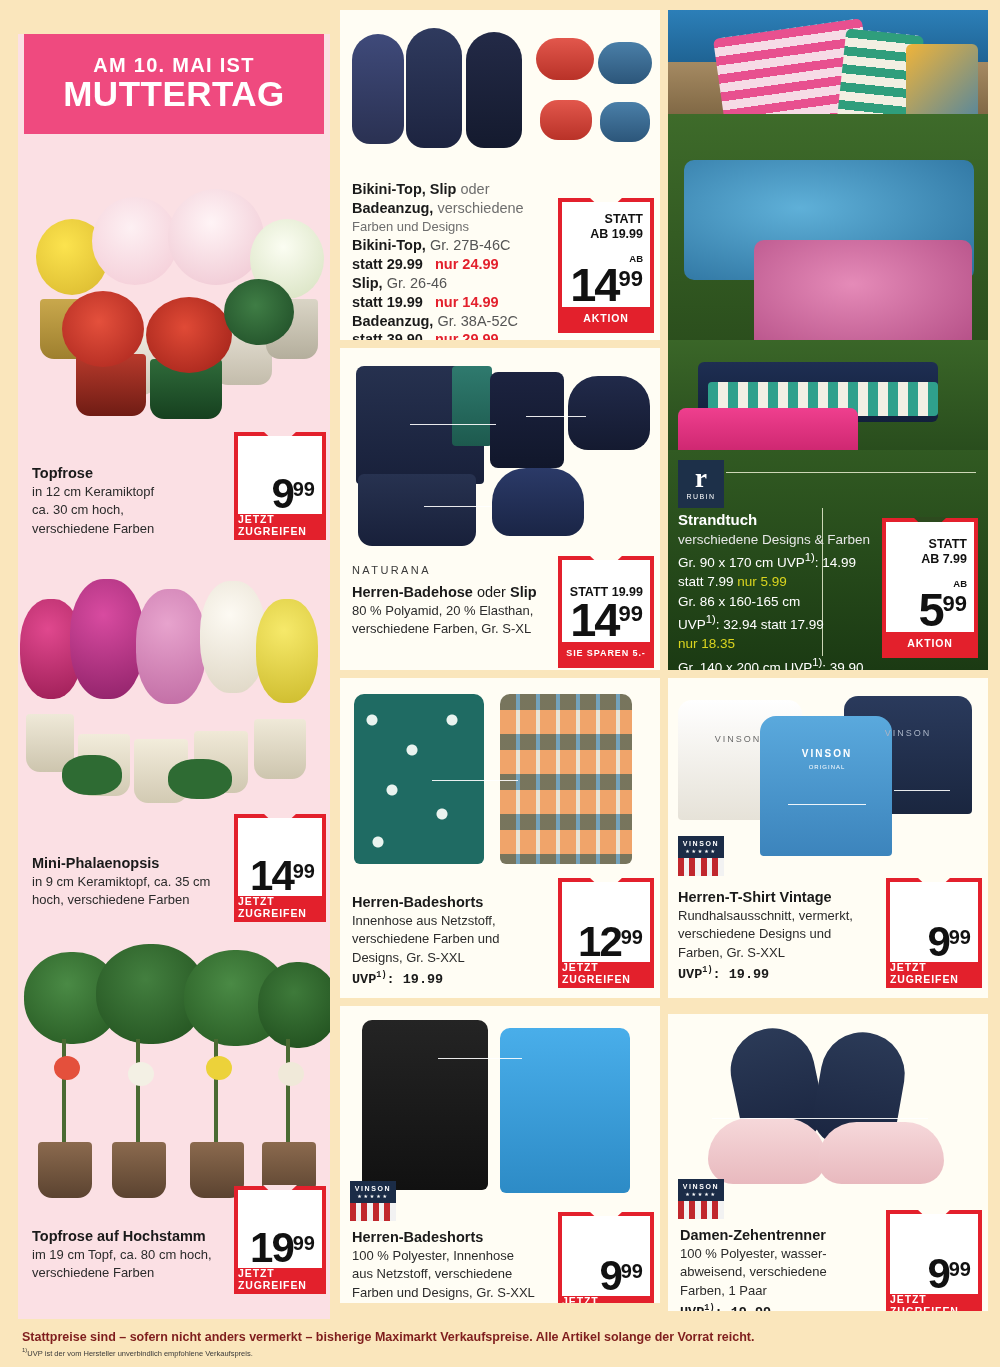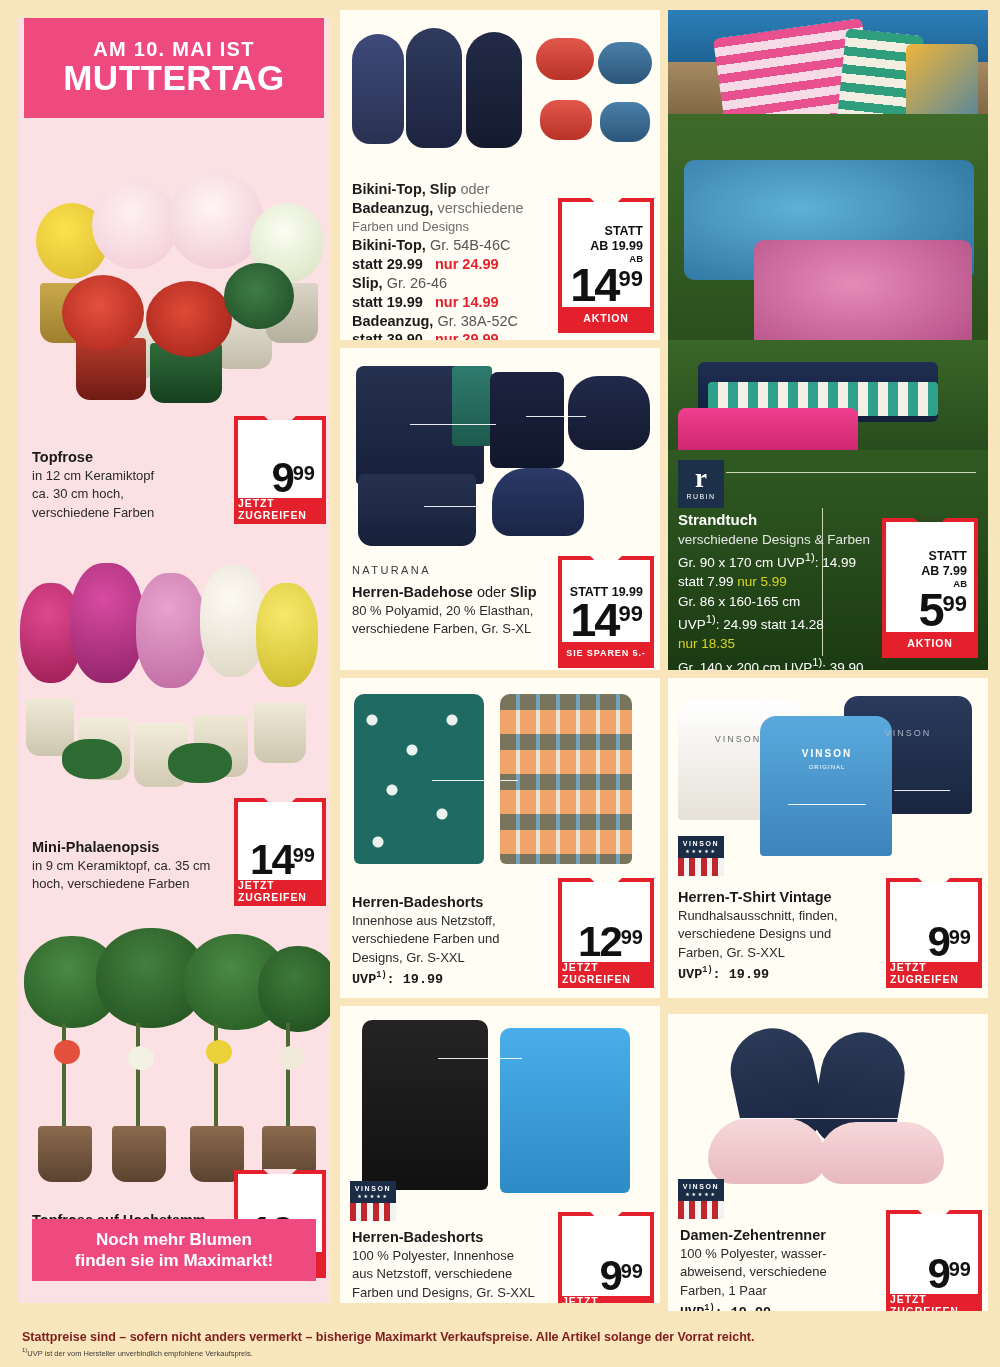--- a/index.html
+++ b/index.html
@@ -9,21 +9,21 @@
     background: #fae6bc;
     overflow: hidden;
   }
   .page { position: relative; width: 1000px; height: 1367px; }
 
   
   .panel { position: absolute; background: #fffdf4; overflow: hidden; }
 
   
   .leftcol {
-    left: 18px; top: 18px; width: 312px; height: 1285px;
+    left: 18px; top: 34px; width: 312px; height: 1285px;
     background: #fbe0e4;
   }
   .mt-banner {
     position: absolute; left: 6px; top: 0; width: 300px; height: 100px;
     background: #ef4a7f;
     clip-path: polygon(0 0,100% 0,100% 100%,53% 100%,45.5% 118%,38% 100%,0 100%);
     display: flex; flex-direction: column; align-items: center;
     justify-content: center; color: #fff;
   }
   .mt-l1 { font-size: 20px; font-weight: 700; letter-spacing: 1.3px; line-height: 1; }
@@ -60,21 +60,21 @@
     clip-path: polygon(0 0,100% 0,50% 100%);
   }
   .badge.on-cream::before { background: #fffdf4; }
   .badge.on-photo::before { background: #2d4a1e; }
   .badge-inner {
     background: #fff; flex: 1; position: relative;
     display: flex; flex-direction: column; align-items: flex-end;
     justify-content: flex-end; padding: 5px 7px 2px;
   }
   .b-statt { font-size: 12.5px; font-weight: 700; color: #111; line-height: 1.15; text-align: right; }
-  .b-ab { font-size: 9.5px; font-weight: 700; color: #111; line-height: 1.1; margin-top: 1px; }
+  .b-ab { font-size: 9.5px; font-weight: 700; color: #111; line-height: 1.1; margin-top: 13px; }
   .b-price { display: flex; align-items: flex-start; justify-content: flex-end; width:100%; }
   .b-int { font-size: 47px; font-weight: 700; color: #111; line-height: .86; letter-spacing: -2px; }
   .b-dec { font-size: 22px; font-weight: 700; color: #111; line-height: 1; margin-top: 3px; }
   .b-foot {
     height: 22px; display: flex; align-items: center; justify-content: center;
     color: #fff; font-size: 10.5px; font-weight: 700; letter-spacing: .9px;
   }
   .badge.sm .b-int { font-size: 42px; }
   .badge.sm .b-dec { font-size: 20px; }
 
@@ -226,24 +226,20 @@
     <div class="badge sm" style="left:216px;top:1152px;width:92px;height:108px;">
       <div class="badge-inner">
         <div class="b-price">
           <span class="b-int">19</span>
           <span class="b-dec">99</span>
         </div>
       </div>
       <div class="b-foot">JETZT ZUGREIFEN</div>
     </div>
 
-    <div class="cta-bar">
-      <div>Noch mehr Blumen</div>
-      <div>finden sie im Maximarkt!</div>
-    </div>
   </div>
 
   <div class="panel" style="left:340px;top:10px;width:320px;height:330px;">
     <div class="photo" style="left:0;top:6px;width:320px;height:160px;">
       <div class="sw" style="left:12px;top:18px;width:52px;height:110px;background:linear-gradient(#3f4a7a,#2a3152);border-radius:26px 26px 18px 18px;"></div>
       <div class="sw" style="left:66px;top:12px;width:56px;height:120px;background:linear-gradient(#2f3a5e,#1d2440);border-radius:28px 28px 18px 18px;"></div>
       <div class="sw" style="left:126px;top:16px;width:56px;height:116px;background:linear-gradient(#232a47,#141a2e);border-radius:28px 28px 18px 18px;"></div>
       <div class="sw" style="left:196px;top:22px;width:58px;height:42px;background:linear-gradient(#e2574c,#b93228);border-radius:22px;"></div>
       <div class="sw" style="left:200px;top:84px;width:52px;height:40px;background:linear-gradient(#e2574c,#b93228);border-radius:18px;"></div>
       <div class="sw" style="left:258px;top:26px;width:54px;height:42px;background:linear-gradient(#4a7fa8,#2c567a);border-radius:22px;"></div>
@@ -255,21 +251,21 @@
         <span>Bikini-Top, Slip</span>
         <span style="font-weight:400;color:#6e6e6e;">oder</span>
       </div>
       <div class="p-title">
         <span>Badeanzug,</span>
         <span style="font-weight:400;color:#6e6e6e;">verschiedene</span>
       </div>
       <div class="p-desc" style="color:#6e6e6e;">Farben und  Designs</div>
       <div class="p-title">
         <span>Bikini-Top,</span>
-        <span style="font-weight:400;color:#555;">Gr. 54B-46C</span>
+        <span style="font-weight:400;color:#555;">Gr. 27B-46C</span>
       </div>
       <div class="p-title">
         <span>statt 29.99</span>
         <span class="red">nur 24.99</span>
       </div>
       <div class="p-title">
         <span>Slip,</span>
         <span style="font-weight:400;color:#555;">Gr. 26-46</span>
       </div>
       <div class="p-title">
@@ -364,21 +360,21 @@
       <div class="st-line" style="color:#e6e6e6;">verschiedene Designs &amp; Farben</div>
       <div class="st-line">
         <span>Gr. 90 x 170 cm UVP</span><sup>1)</sup><span>: 14.99</span>
       </div>
       <div class="st-line">
         <span>statt 7.99</span>
         <span class="yel">nur 5.99</span>
       </div>
       <div class="st-line">Gr. 86 x 160-165 cm</div>
       <div class="st-line">
-        <span>UVP</span><sup>1)</sup><span>: 24.99 statt 14.28</span>
+        <span>UVP</span><sup>1)</sup><span>: 32.94 statt 17.99</span>
       </div>
       <div class="st-line yel">nur 18.35</div>
       <div class="st-line">
         <span>Gr. 140 x 200 cm UVP</span><sup>1)</sup><span>: 39.90</span>
       </div>
 
     </div>
 
     <div class="badge on-photo" style="left:214px;top:508px;width:96px;height:140px;">
       <div class="badge-inner">
@@ -447,21 +443,21 @@
 
     <div class="vinson" style="left:10px;top:158px;">
       <div class="vinson-top">
         <div class="vinson-name">VINSON</div>
         <div class="vinson-stars">★★★★★</div>
       </div>
     </div>
 
     <div class="prod-text" style="left:10px;top:210px;width:210px;">
       <div class="p-title">Herren-T-Shirt Vintage</div>
-      <div class="p-desc">Rundhalsausschnitt, finden,</div>
+      <div class="p-desc">Rundhalsausschnitt, vermerkt,</div>
       <div class="p-desc">verschiedene Designs und</div>
       <div class="p-desc">Farben, Gr. S-XXL</div>
       <div class="p-uvp" style="margin-top:3px;">
         <span>UVP</span><sup>1)</sup><span>: 19.99</span>
       </div>
     </div>
 
     <div class="badge sm on-cream" style="left:218px;top:200px;width:96px;height:110px;">
       <div class="badge-inner">
         <div class="b-price">

